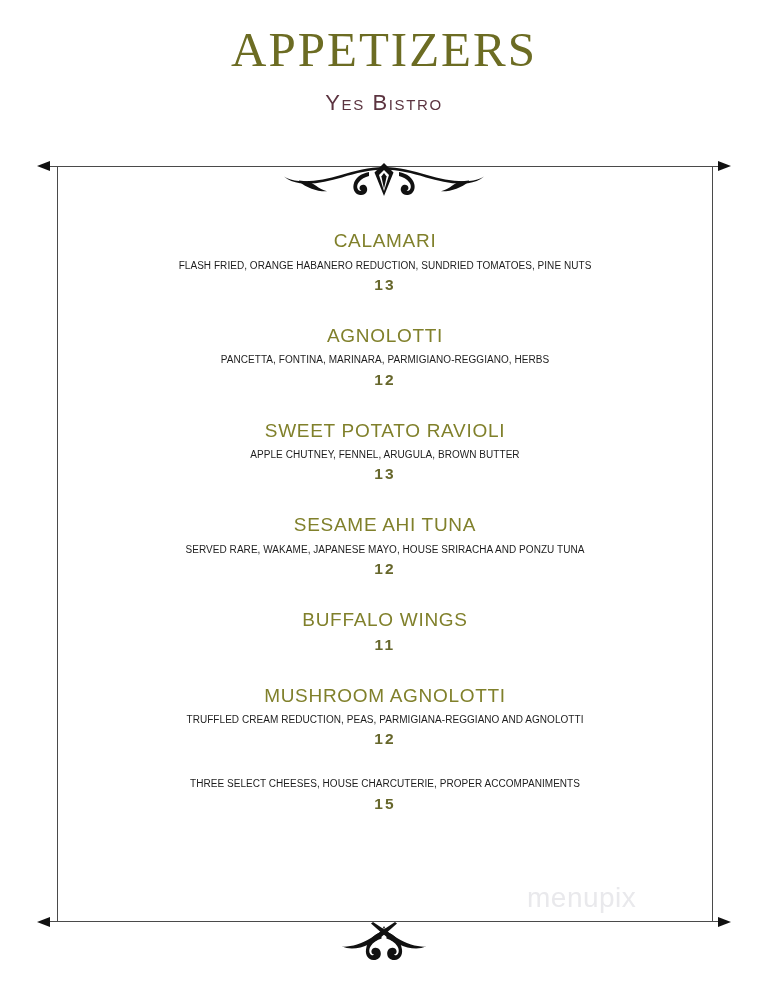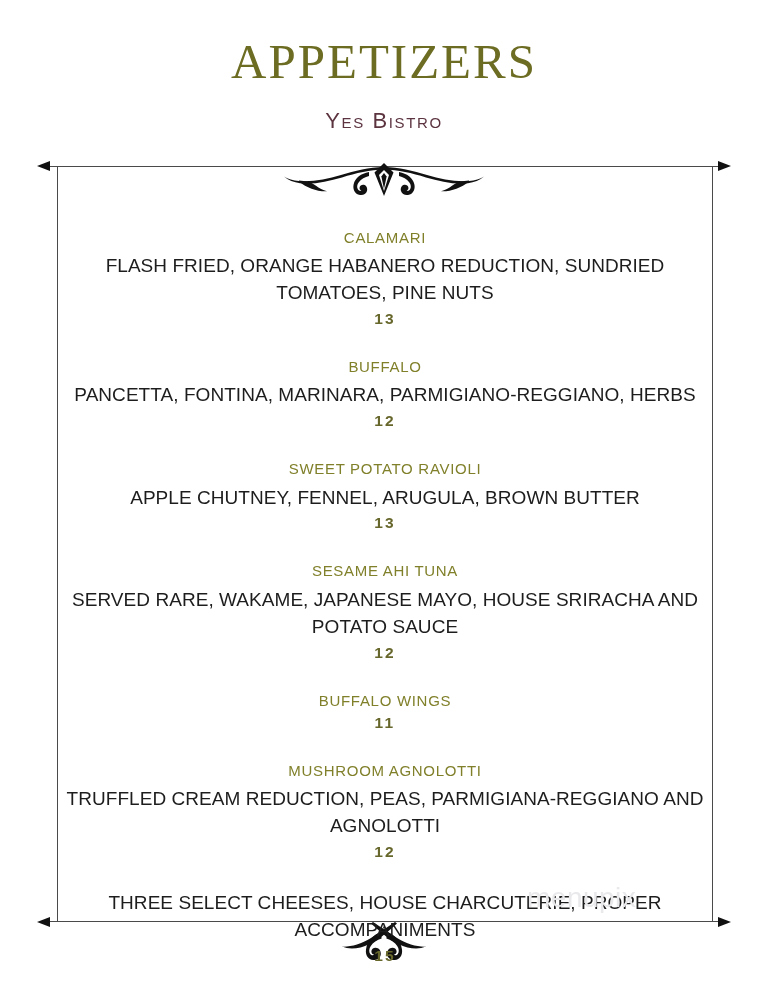--- a/index.html
+++ b/index.html
@@ -25,30 +25,30 @@
   
   .header {
     position: absolute;
     left: 0;
     top: 0;
     width: 768px;
     text-align: center;
   }
   .menu-title {
     margin: 0;
-    padding-top: 36px;
+    padding-top: 24px;
     font-family: "Liberation Serif", "DejaVu Serif", serif;
     font-size: 49px;
     font-weight: 400;
     line-height: 1.05;
     letter-spacing: 2.0px;
     color: #6c6c23;
   }
   .menu-subtitle {
-    margin: 8px;
+    margin: 2px;
     padding-top: 13px;
     font-family: "Liberation Sans", sans-serif;
     font-size: 22px;
     font-weight: 400;
     font-variant: small-caps;
     letter-spacing: 1.6px;
     color: #5c3440;
   }
 
   
@@ -121,30 +121,30 @@
     width: 654px;
     text-align: center;
   }
   .item {
     margin: 0 0 27px 0;
   }
   .item:last-child { margin-bottom: 0; }
 
   .item-name {
     font-family: "Liberation Sans", sans-serif;
-    font-size: 15px;
+    font-size: 19px;
     font-weight: 400;
     letter-spacing: 0.7px;
     color: #80802b;
     line-height: 1.35;
     white-space: nowrap;
   }
   .item-desc {
     font-family: "Liberation Sans", sans-serif;
-    font-size: 19px;
+    font-size: 10px;
     font-weight: 400;
     letter-spacing: 0.05px;
     color: #1d1d1d;
     line-height: 1.42;
     margin-top: 5px;
     padding: 0 6px;
   }
   .item-price {
     font-family: "Liberation Sans", sans-serif;
     font-size: 15.5px;
@@ -232,34 +232,34 @@
 
   <div class="items">
 
     <div class="item">
       <div class="item-name">CALAMARI</div>
       <div class="item-desc">FLASH FRIED, ORANGE HABANERO REDUCTION, SUNDRIED TOMATOES, PINE NUTS</div>
       <div class="item-price">13</div>
     </div>
 
     <div class="item">
-      <div class="item-name">BUFFALO</div>
+      <div class="item-name">AGNOLOTTI</div>
       <div class="item-desc">PANCETTA, FONTINA, MARINARA, PARMIGIANO-REGGIANO, HERBS</div>
       <div class="item-price">12</div>
     </div>
 
     <div class="item">
       <div class="item-name">SWEET POTATO RAVIOLI</div>
       <div class="item-desc">APPLE CHUTNEY, FENNEL, ARUGULA, BROWN BUTTER</div>
       <div class="item-price">13</div>
     </div>
 
     <div class="item">
       <div class="item-name">SESAME AHI TUNA</div>
-      <div class="item-desc">SERVED RARE, WAKAME, JAPANESE MAYO, HOUSE SRIRACHA AND POTATO SAUCE</div>
+      <div class="item-desc">SERVED RARE, WAKAME, JAPANESE MAYO, HOUSE SRIRACHA AND PONZU TUNA</div>
       <div class="item-price">12</div>
     </div>
 
     <div class="item">
       <div class="item-name">BUFFALO WINGS</div>
       <div class="item-price">11</div>
     </div>
 
     <div class="item">
       <div class="item-name">MUSHROOM AGNOLOTTI</div>

